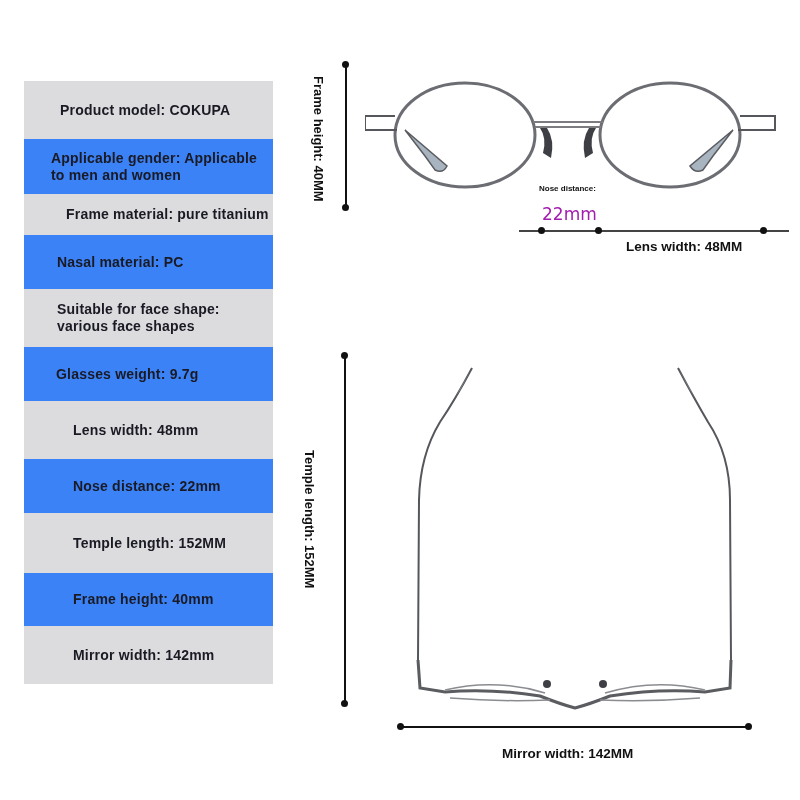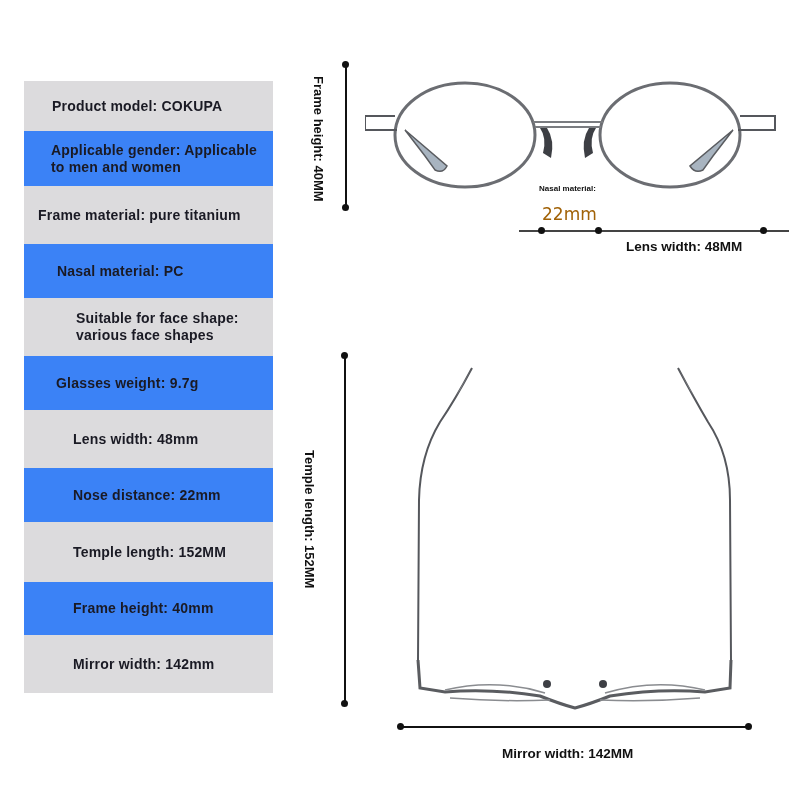--- a/index.html
+++ b/index.html
@@ -16,40 +16,40 @@
     .spec-row.white { background: #3b82f6; }
     .spec-row span { white-space: nowrap; }
     .vlabel {
       position: absolute; font-weight: bold; font-size: 13px; color: #111;
       writing-mode: vertical-rl; white-space: nowrap;
     }
     .line { position: absolute; background: #111; }
     .dot { position: absolute; width: 7px; height: 7px; border-radius: 50%; background: #111; }
     .hlabel { position: absolute; font-weight: bold; font-size: 13.5px; color: #111; white-space: nowrap; }
     .small { font-size: 8px; }
-    .num22 { position: absolute; font-size: 17px; font-weight: normal; color: #a16207; font-family: "DejaVu Sans", sans-serif; }
+    .num22 { position: absolute; font-size: 17px; font-weight: normal; color: #a21caf; font-family: "DejaVu Sans", sans-serif; }
     svg { position: absolute; }
   </style>
 </head>
 <body>
 
 <div class="spec-table">
-  <div class="spec-row gray" style="height:50px;padding-left:28px;">
+  <div class="spec-row gray" style="height:58px;padding-left:36px;">
     <span>Product model: COKUPA</span>
   </div>
   <div class="spec-row white" style="height:55px;padding-left:27px;">
     <span style="white-space:normal;width:215px;">Applicable gender: Applicable to men and women</span>
   </div>
-  <div class="spec-row gray" style="height:58px;padding-left:14px;">
+  <div class="spec-row gray" style="height:41px;padding-left:42px;">
     <span>Frame material: pure titanium</span>
   </div>
   <div class="spec-row white" style="height:54px;padding-left:33px;">
     <span>Nasal material: PC</span>
   </div>
-  <div class="spec-row gray" style="height:58px;padding-left:52px;">
+  <div class="spec-row gray" style="height:58px;padding-left:33px;">
     <span style="white-space:normal;width:280px;">Suitable for face shape: various face shapes</span>
   </div>
   <div class="spec-row white" style="height:54px;padding-left:32px;">
     <span>Glasses weight: 9.7g</span>
   </div>
   <div class="spec-row gray" style="height:58px;padding-left:49px;">
     <span>Lens width: 48mm</span>
   </div>
   <div class="spec-row white" style="height:54px;padding-left:49px;align-items:center;">
     <span>Nose distance: 22mm</span>
@@ -84,21 +84,21 @@
   <g stroke="#55575c" stroke-width="2" fill="none">
     <path d="M30,38 L0,38 L0,52 L32,52"></path>
     <path d="M375,38 L410,38 L410,52 L373,52"></path>
   </g>
   <g fill="#a8b4c0" stroke="#5a5c60" stroke-width="1.5">
     <path d="M40,52 L82,88 Q78,96 70,92 L60,78 Z"></path>
     <path d="M368,52 L325,88 Q330,96 338,92 L348,78 Z"></path>
   </g>
 </svg>
 
-<div class="hlabel small" style="left:539px;top:184px;">Nasal material:</div>
+<div class="hlabel small" style="left:539px;top:184px;">Nose distance:</div>
 <div class="num22" style="left:542px;top:204px;">22mm</div>
 <div class="line" style="left:519px;top:230px;width:270px;height:1.5px;background:#444;"></div>
 <div class="dot" style="left:538px;top:227px;"></div>
 <div class="dot" style="left:595px;top:227px;"></div>
 <div class="dot" style="left:760px;top:227px;"></div>
 <div class="hlabel" style="left:626px;top:239px;">Lens width: 48MM</div>
 
 <div class="line" style="left:344px;top:356px;width:1.5px;height:348px;"></div>
 <div class="dot" style="left:341px;top:352px;"></div>
 <div class="dot" style="left:341px;top:700px;"></div>

